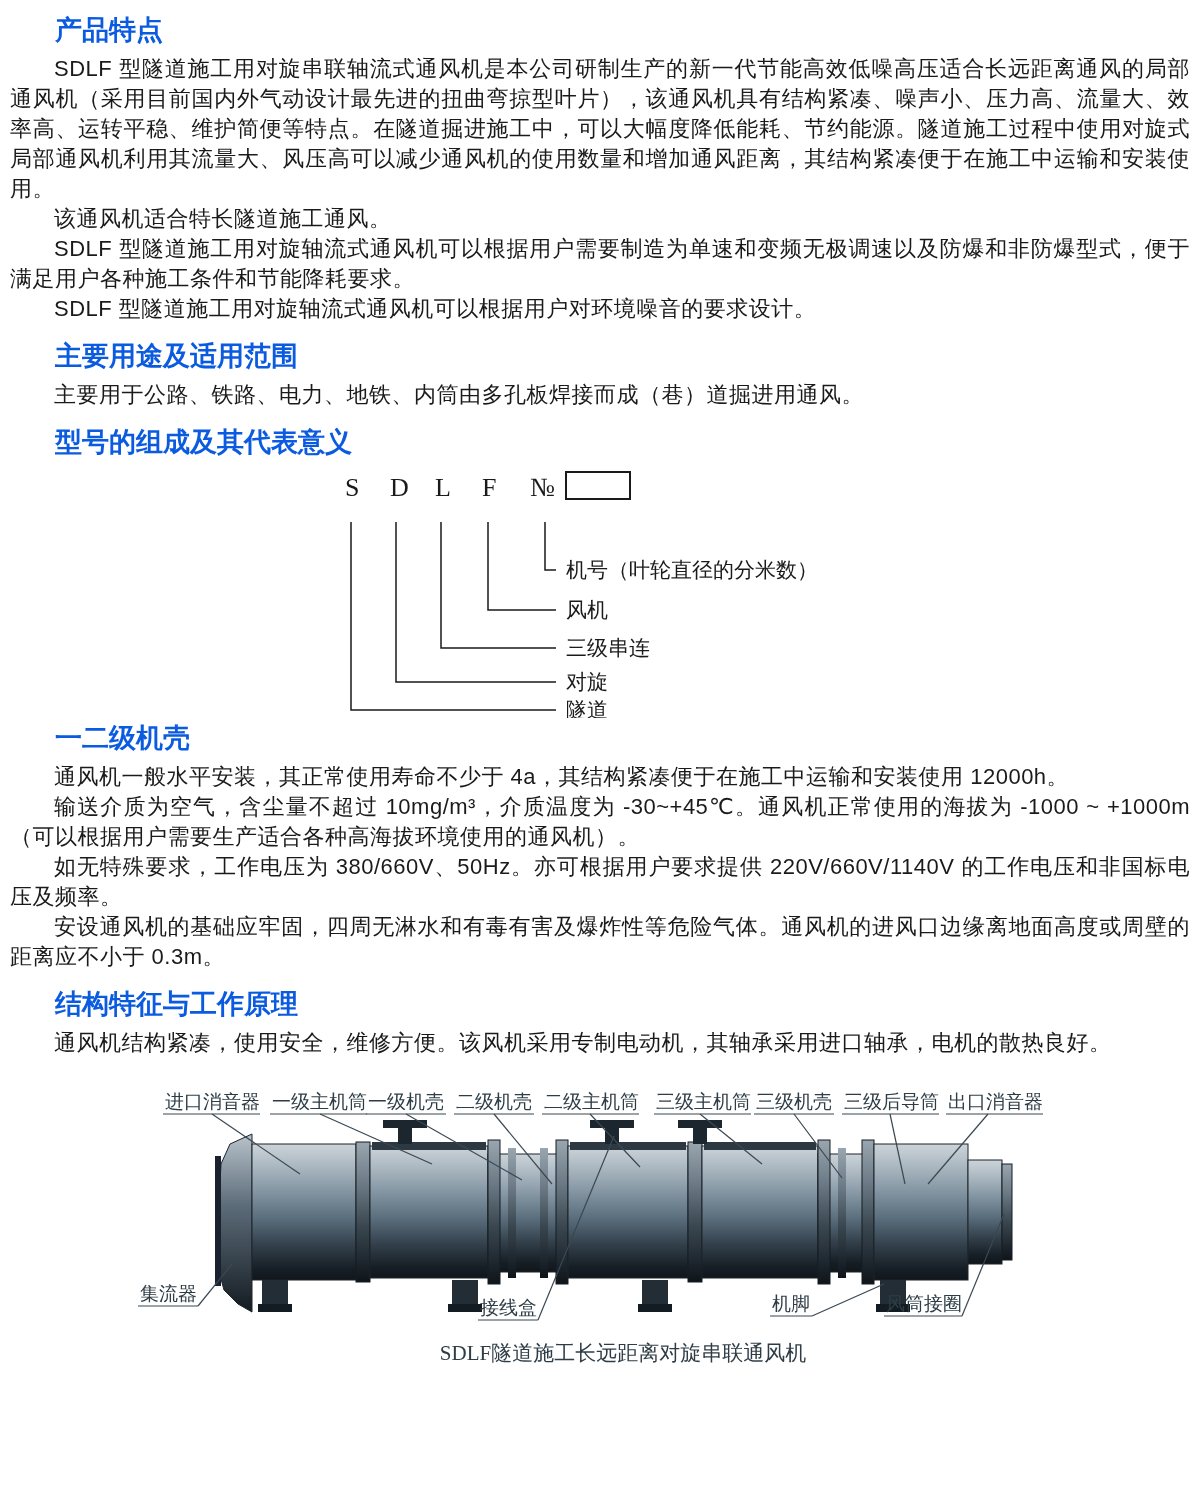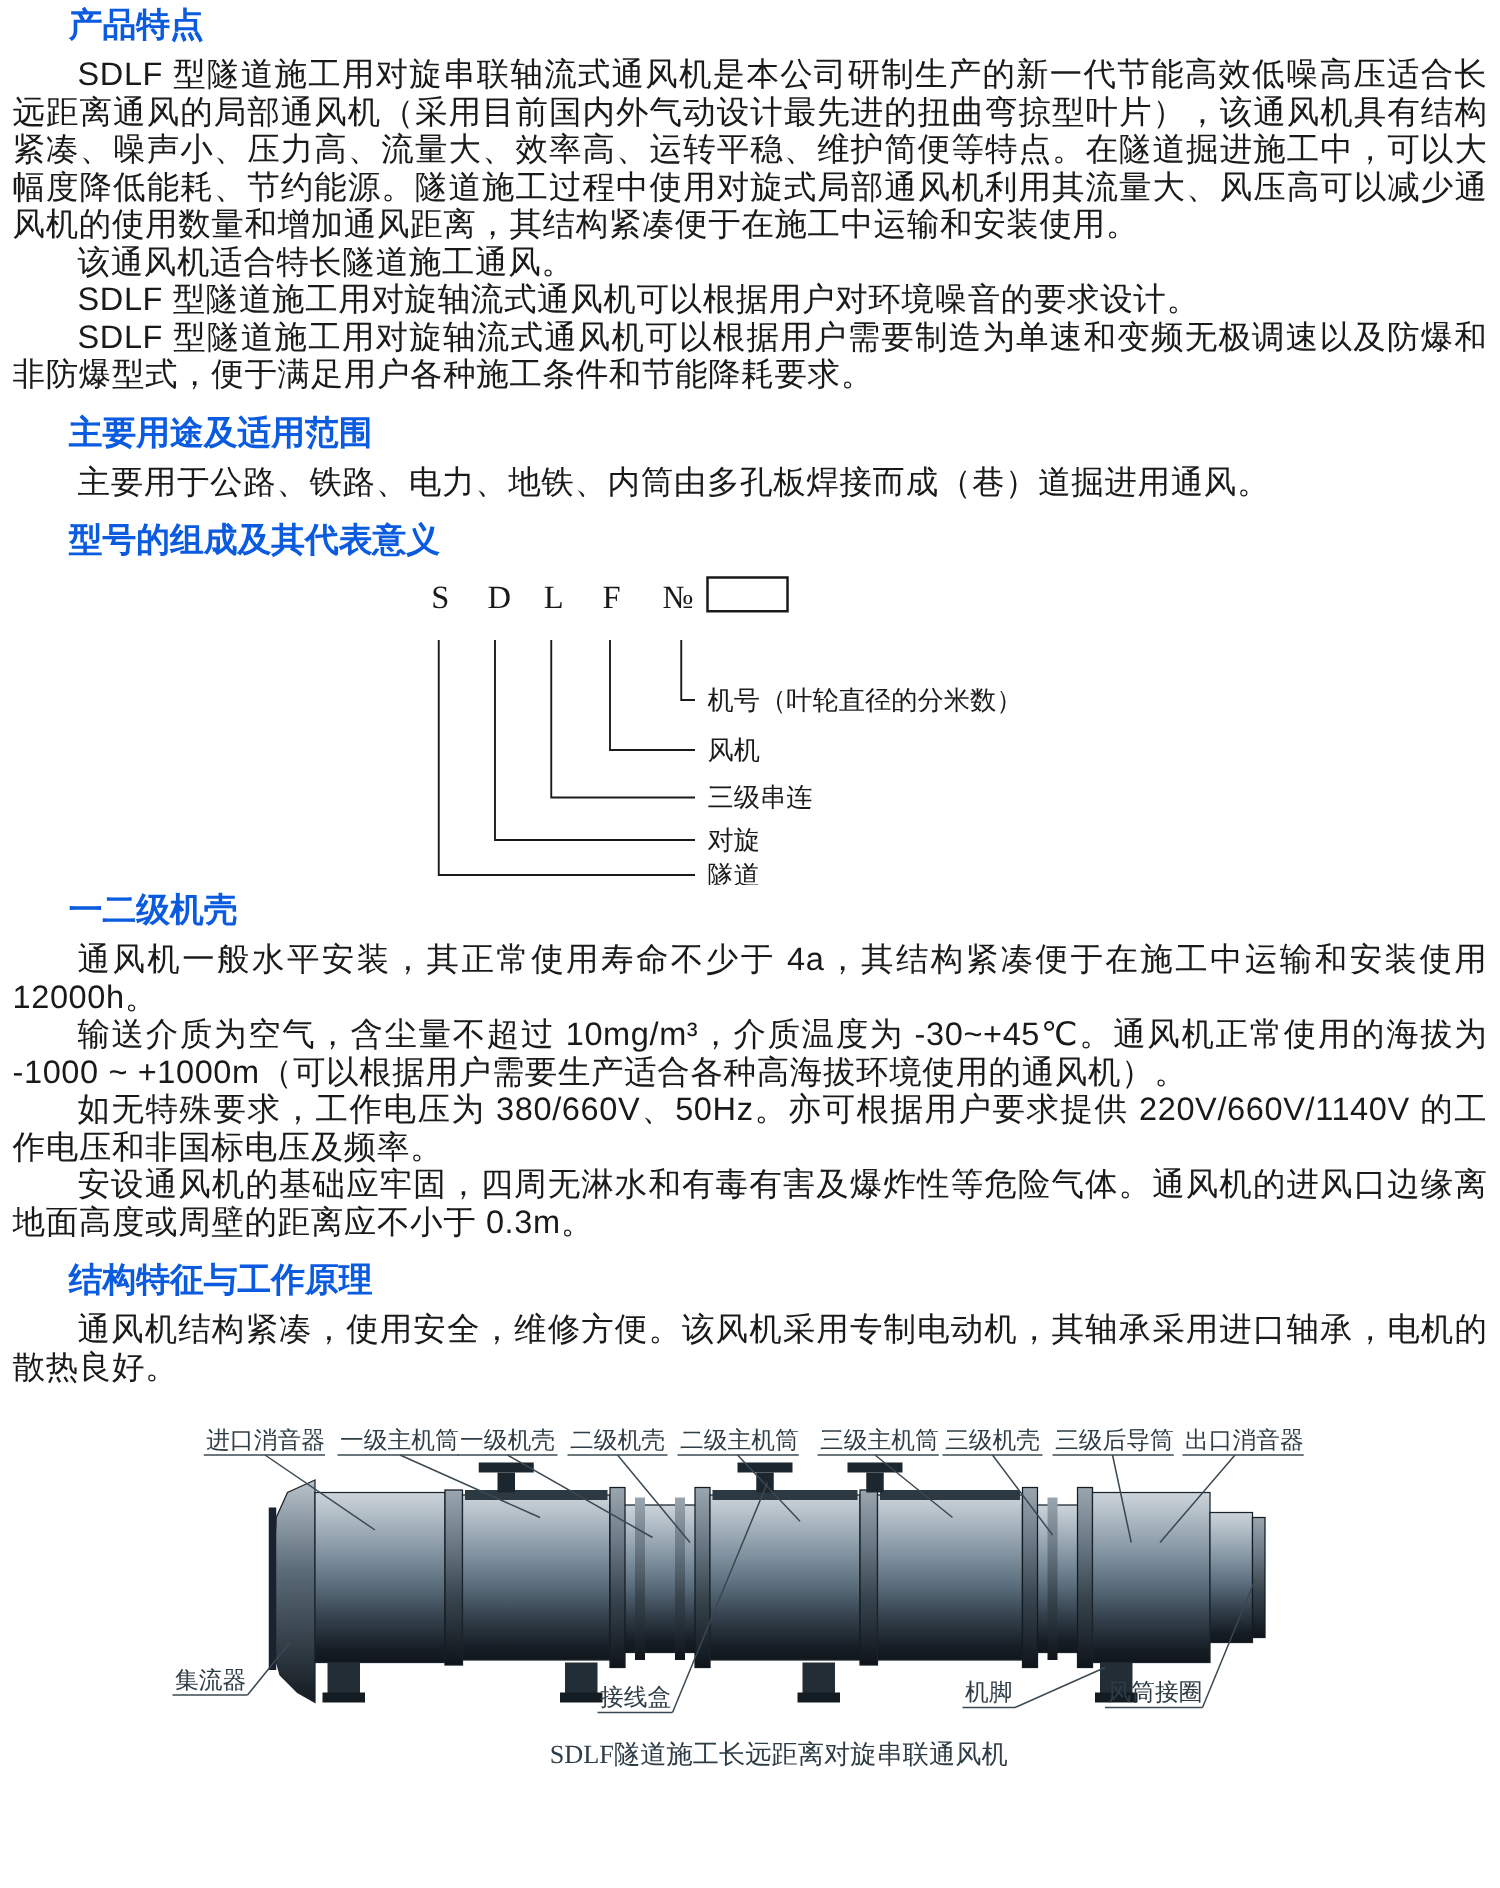--- a/index.html
+++ b/index.html
@@ -1,49 +1,49 @@
 <!DOCTYPE html>
 <html><head>
 <meta charset="utf-8">
 <style>
   html,body{margin:0;padding:0;background:#ffffff;}
   .page{
     width:1200px;height:1510px;overflow:hidden;background:#ffffff;
     font-family:"Liberation Sans","DejaVu Sans",sans-serif;color:#1a1a1a;
-    box-sizing:border-box;padding-top:0;
+    box-sizing:border-box;padding-top:10px;
   }
   h2.sec{
     font-size:27px;font-weight:bold;color:#0b5be0;
     margin:16px 0 8px 55px;line-height:32px;
   }
   h2.sec:first-child{margin-top:4px;}
   p.body{
-    font-size:26px;line-height:30px;margin:0;padding:0 10px;
+    font-size:22px;line-height:30px;margin:0;padding:0 10px;
     text-align:justify;text-indent:2em;letter-spacing:0.5px;
   }
   .svgblock{display:block;}
   .serif{font-family:"Liberation Serif","DejaVu Serif",serif;}
   svg text{fill:#1a1a1a;}
   .mdl-letter{font-size:26px;}
   .mdl-label{font-size:21px;}
   .fig-label{font-size:19px;fill:#2e3c46;}
   .fig-caption{font-size:21px;fill:#2e3c46;}
   .ln{stroke:#1a1a1a;stroke-width:1.5;fill:none;}
   .fln{stroke:#3a4852;stroke-width:1.2;fill:none;}
 </style>
 </head>
 <body>
 
 <div class="page">
 
   <h2 class="sec">产品特点</h2>
   <p class="body">SDLF 型隧道施工用对旋串联轴流式通风机是本公司研制生产的新一代节能高效低噪高压适合长远距离通风的局部通风机（采用目前国内外气动设计最先进的扭曲弯掠型叶片），该通风机具有结构紧凑、噪声小、压力高、流量大、效率高、运转平稳、维护简便等特点。在隧道掘进施工中，可以大幅度降低能耗、节约能源。隧道施工过程中使用对旋式局部通风机利用其流量大、风压高可以减少通风机的使用数量和增加通风距离，其结构紧凑便于在施工中运输和安装使用。</p>
   <p class="body">该通风机适合特长隧道施工通风。</p>
+  <p class="body">SDLF 型隧道施工用对旋轴流式通风机可以根据用户需要制造为单速和变频无极调速以及防爆和非防爆型式，便于满足用户各种施工条件和节能降耗要求。</p>
   <p class="body">SDLF 型隧道施工用对旋轴流式通风机可以根据用户对环境噪音的要求设计。</p>
-  <p class="body">SDLF 型隧道施工用对旋轴流式通风机可以根据用户需要制造为单速和变频无极调速以及防爆和非防爆型式，便于满足用户各种施工条件和节能降耗要求。</p>
 
   <h2 class="sec">主要用途及适用范围</h2>
   <p class="body">主要用于公路、铁路、电力、地铁、内筒由多孔板焊接而成（巷）道掘进用通风。</p>
 
   <h2 class="sec">型号的组成及其代表意义</h2>
 
   <svg class="svgblock serif" width="1200" height="252" viewBox="0 0 1200 252">
     <text class="mdl-letter" x="345" y="30">S</text>
     <text class="mdl-letter" x="390" y="30">D</text>
     <text class="mdl-letter" x="435" y="30">L</text>

